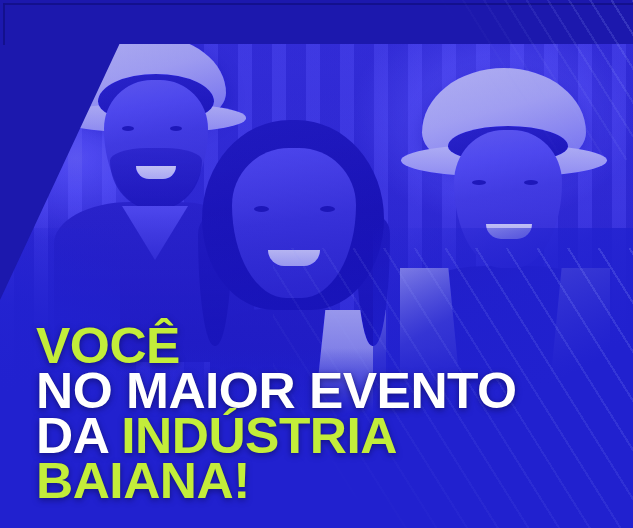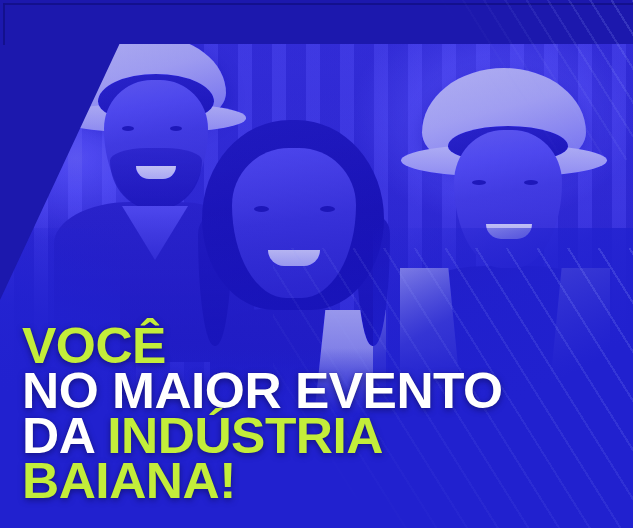--- a/index.html
+++ b/index.html
@@ -257,21 +257,21 @@
       rgba(150,160,255,0)    24px,
       rgba(150,160,255,.22) 24px,
       rgba(150,160,255,.22) 26px);
     -webkit-mask-image: linear-gradient(225deg, rgba(0,0,0,1) 10%, rgba(0,0,0,0) 78%);
             mask-image: linear-gradient(225deg, rgba(0,0,0,1) 10%, rgba(0,0,0,0) 78%);
   }
 
   
   .headline {
     position: absolute;
-    left: 22px;
+    left: 36px;
     bottom: 24px;
     z-index: 20;
   }
   .hl-line {
     display: block;
     font-family: "Liberation Sans", sans-serif;
     font-weight: 700;
     font-size: 50px;
     line-height: 45px;
     letter-spacing: -0.5px;

